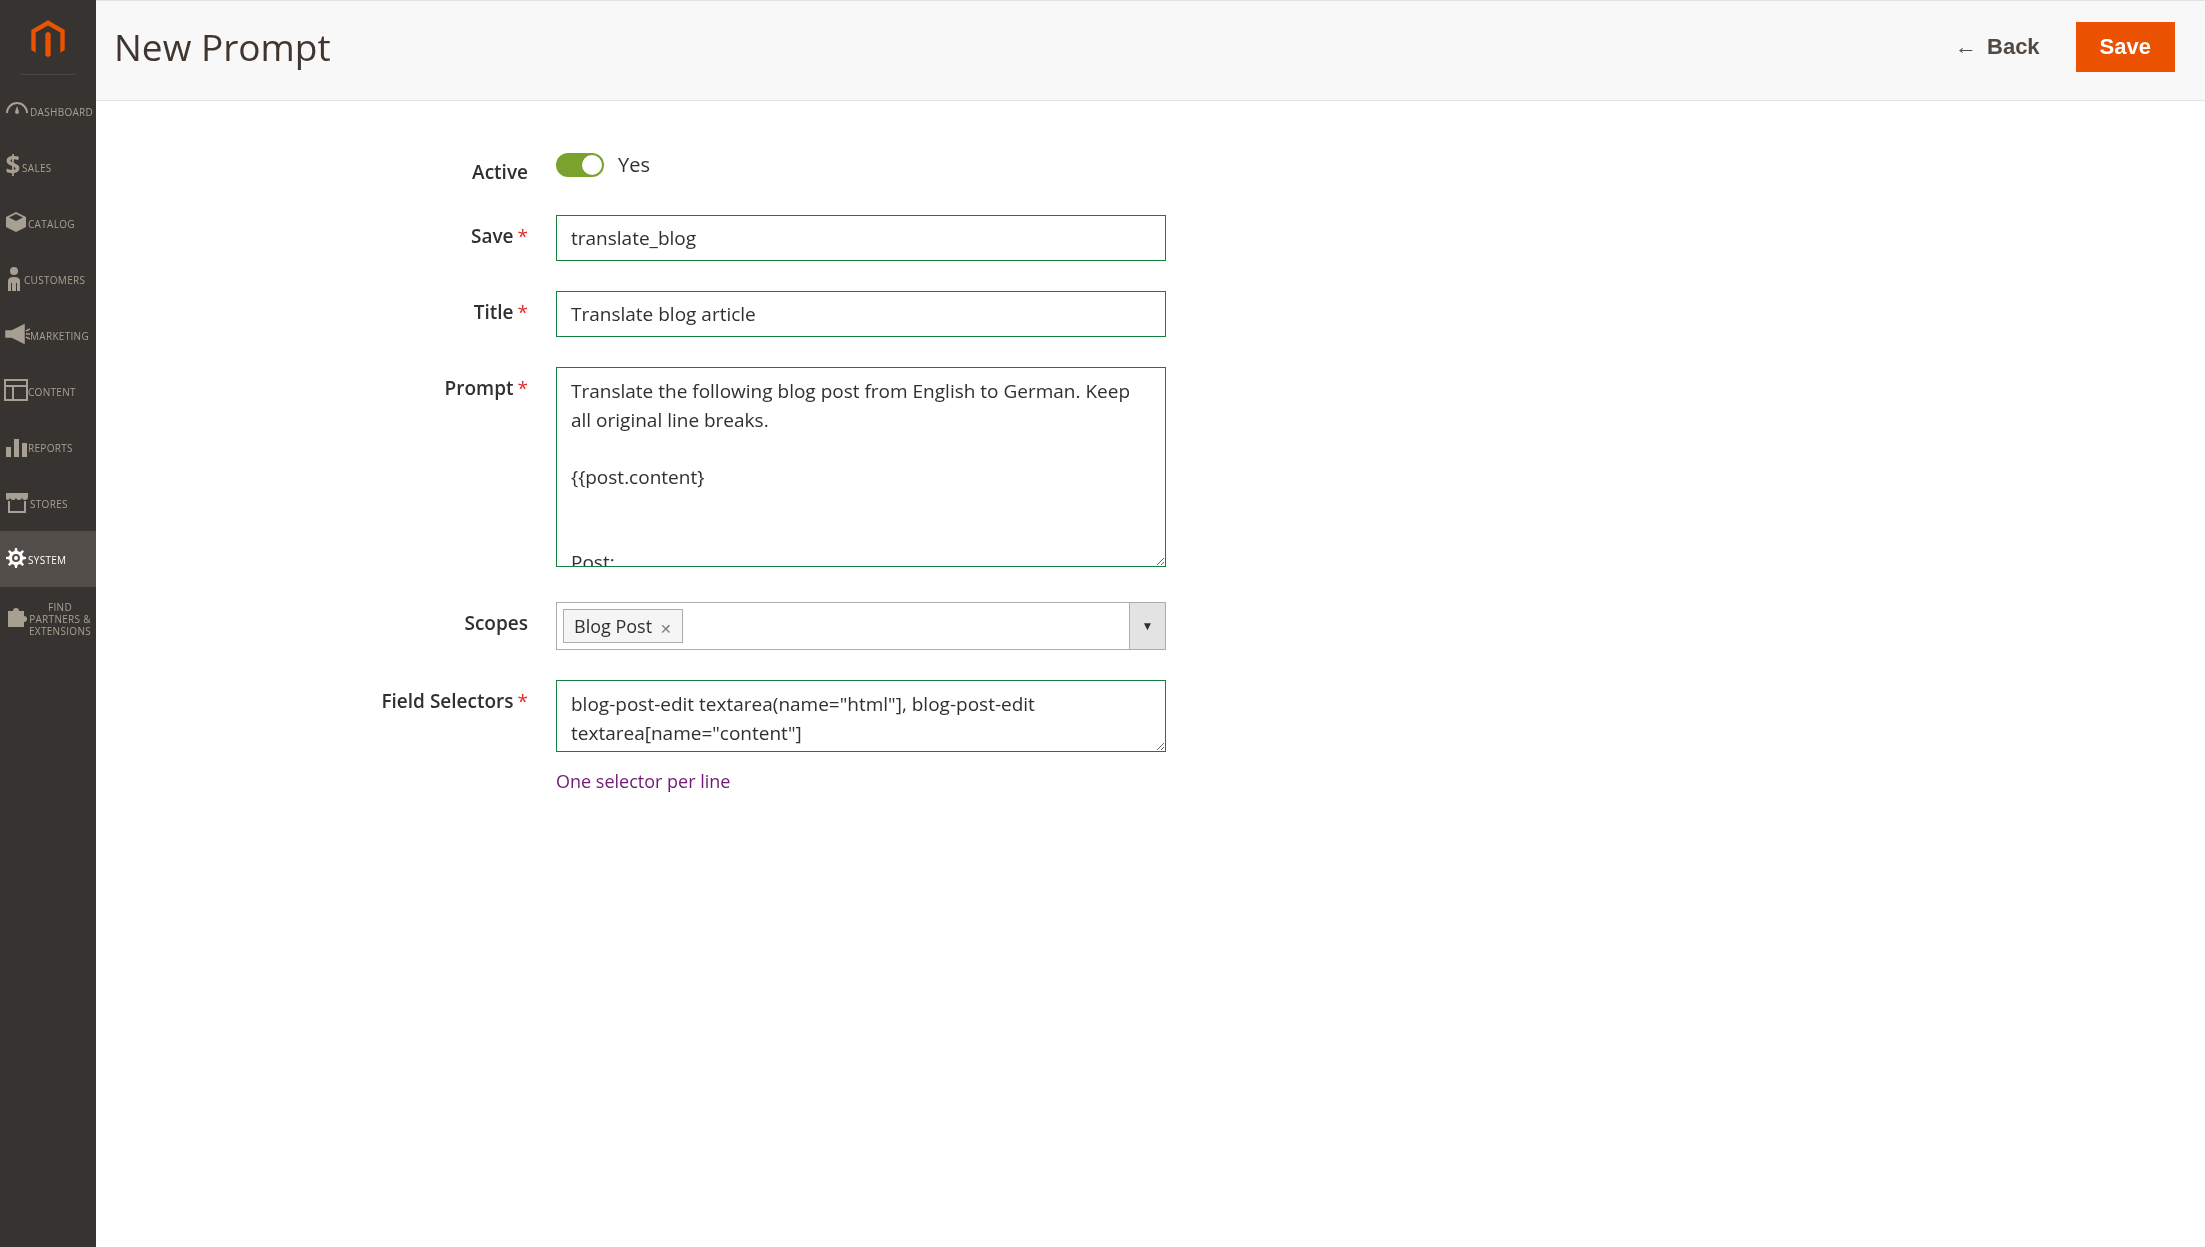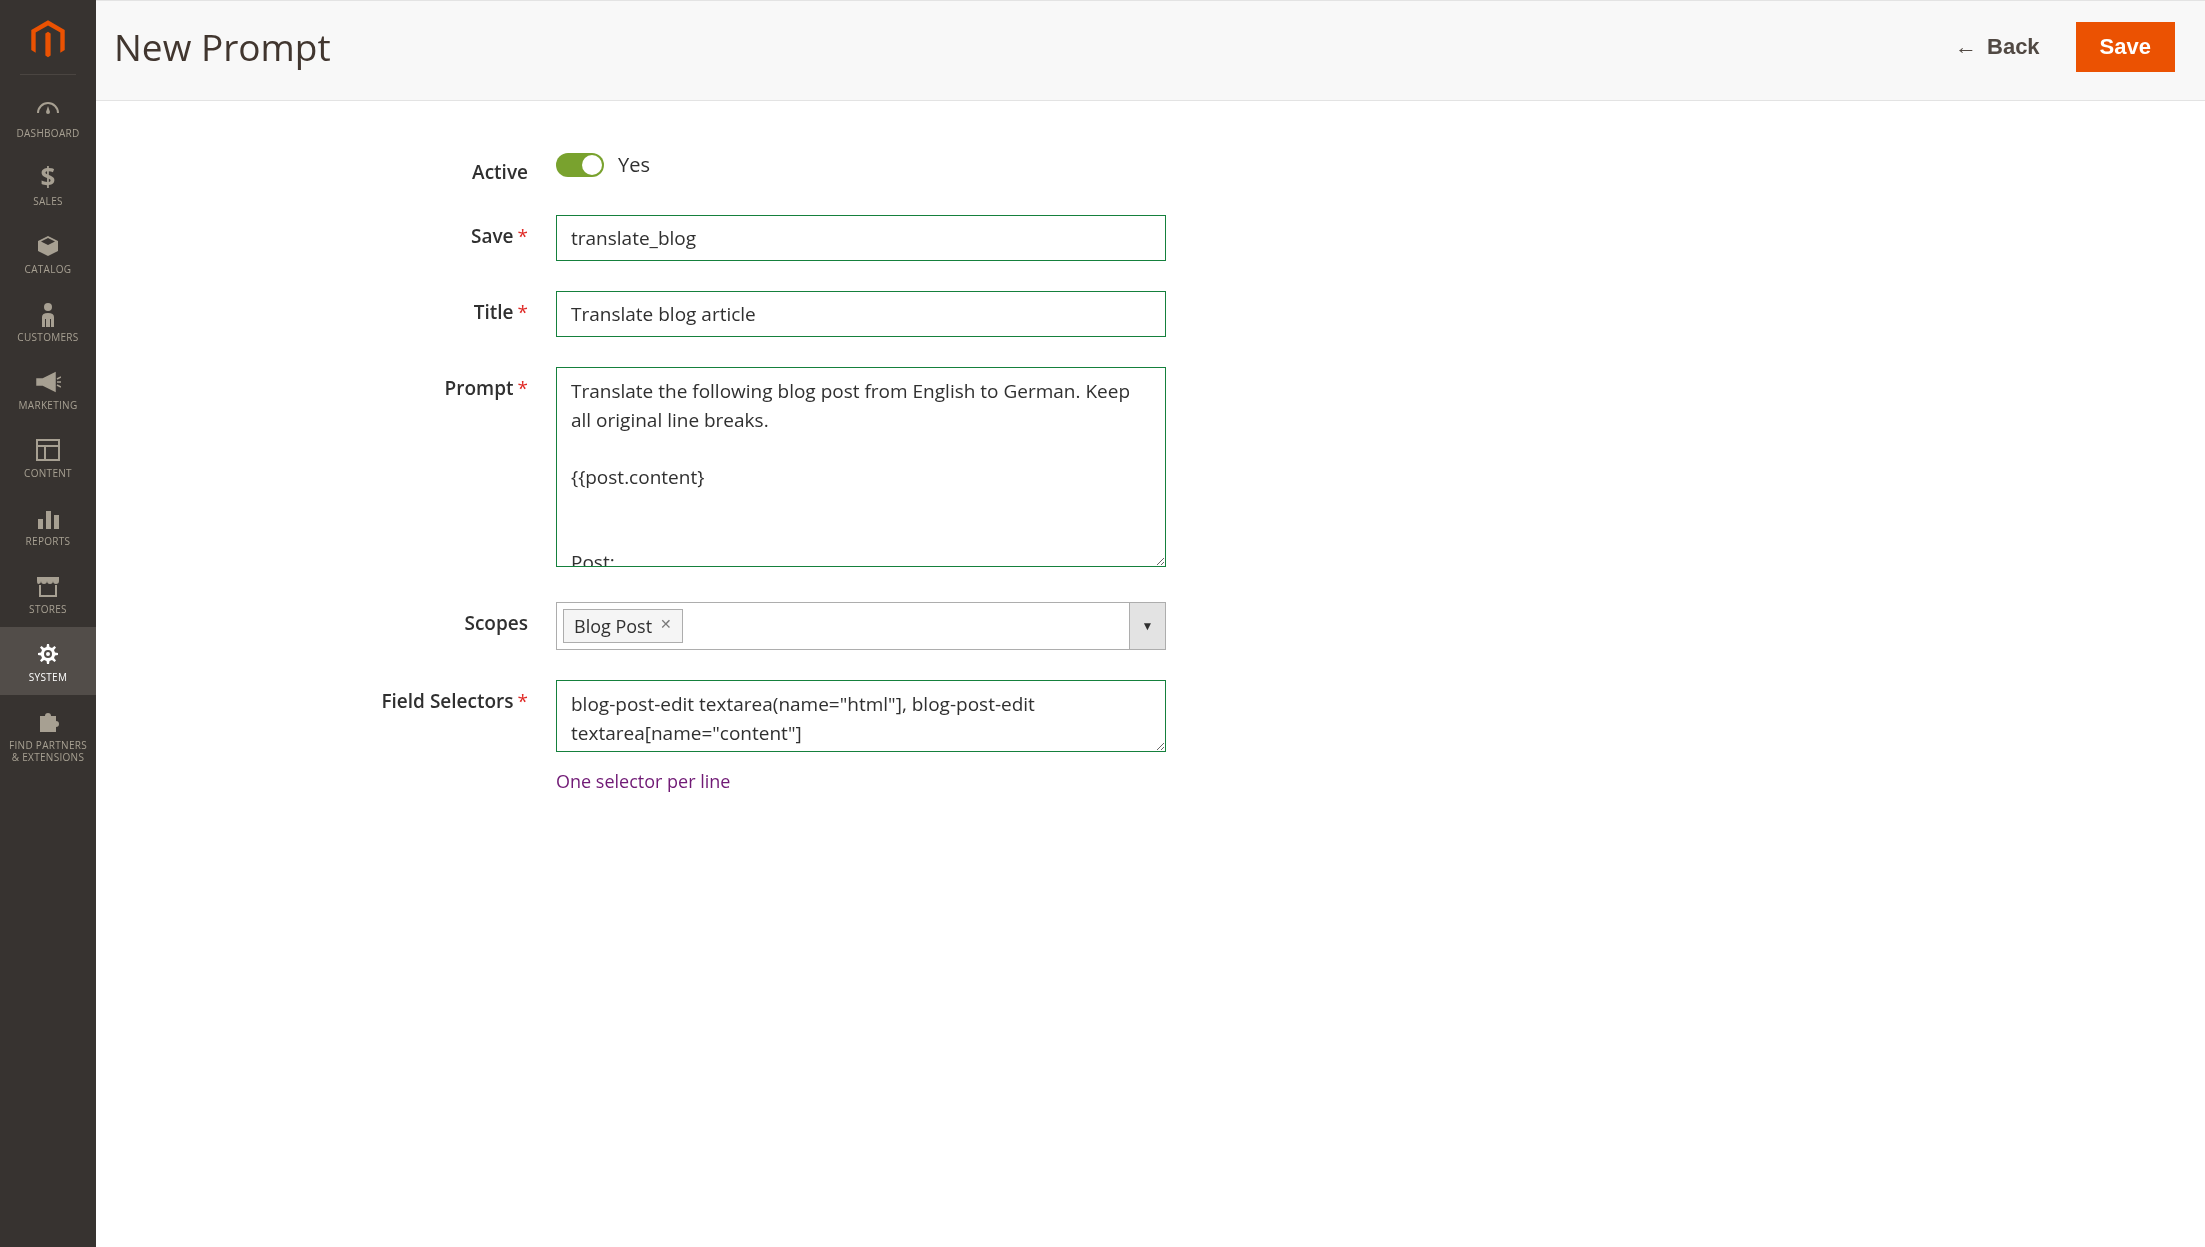--- a/index.html
+++ b/index.html
@@ -29,21 +29,21 @@
       justify-content: center;
       border-bottom: 1px solid #4a4541;
       margin: 0 20px 8px;
     }
     .logo svg {
       width: 44px;
       height: 44px;
     }
     .nav-item {
       display: flex;
-      flex-direction: column;
+      flex-direction: row;
       align-items: center;
       padding: 14px 4px 12px;
       cursor: pointer;
       color: #a7a092;
     }
     .nav-item.active {
       background: #524d49;
       color: #fff;
     }
     .nav-item .nav-icon {
@@ -194,21 +194,21 @@
     }
     .scopes-tags {
       flex: 1;
       padding: 6px;
       display: flex;
       flex-wrap: wrap;
       gap: 4px;
     }
     .scope-tag {
       display: inline-flex;
-      align-items: flex-start;
+      align-items: flex-end;
       gap: 8px;
       background: #f5f5f5;
       border: 1px solid #adadad;
       padding: 4px 10px;
       font-size: 18px;
       color: #303030;
     }
     .scope-tag-remove {
       cursor: pointer;
       color: #7a7a7a;

